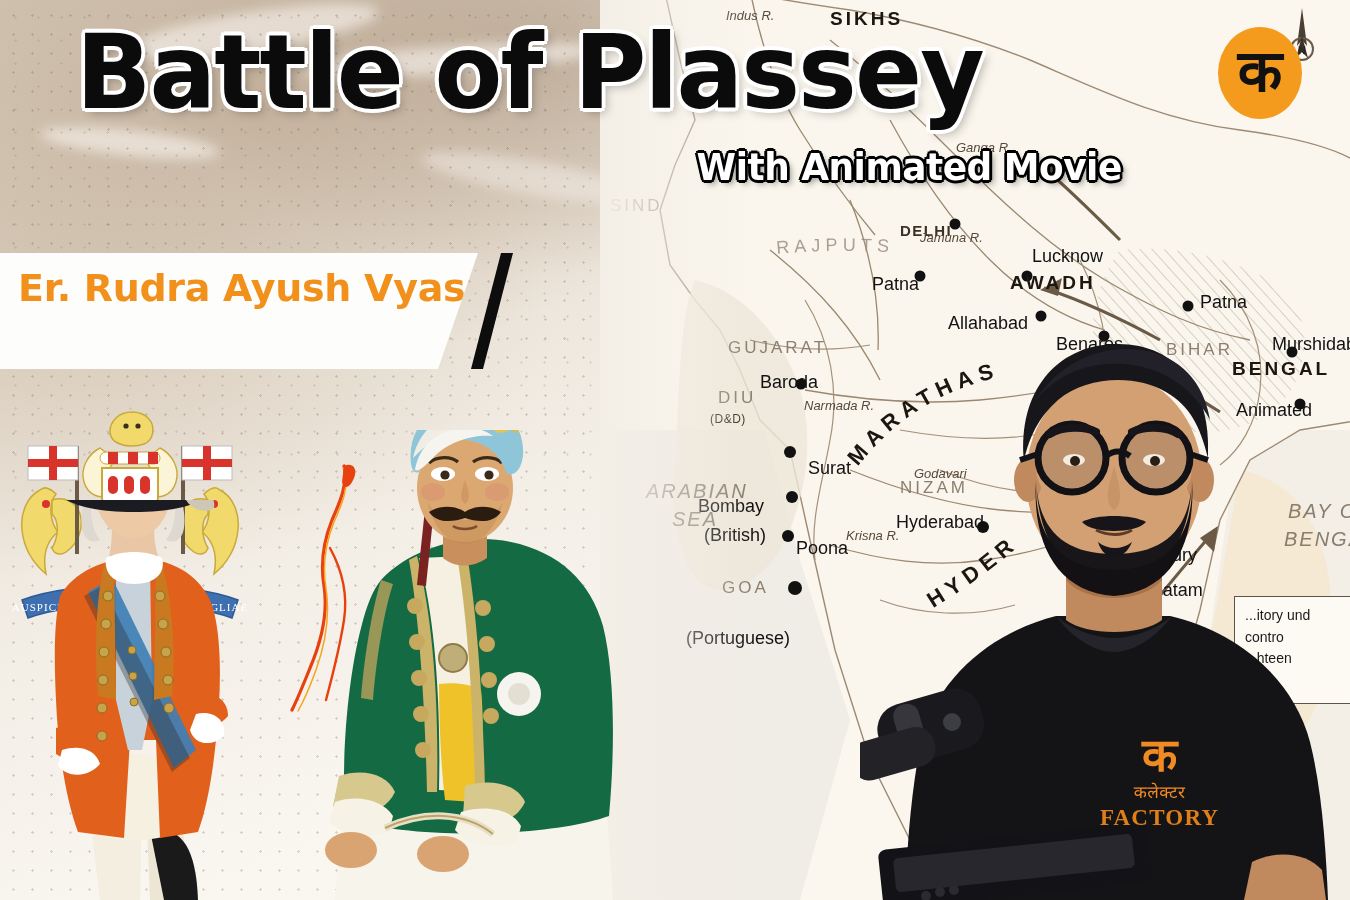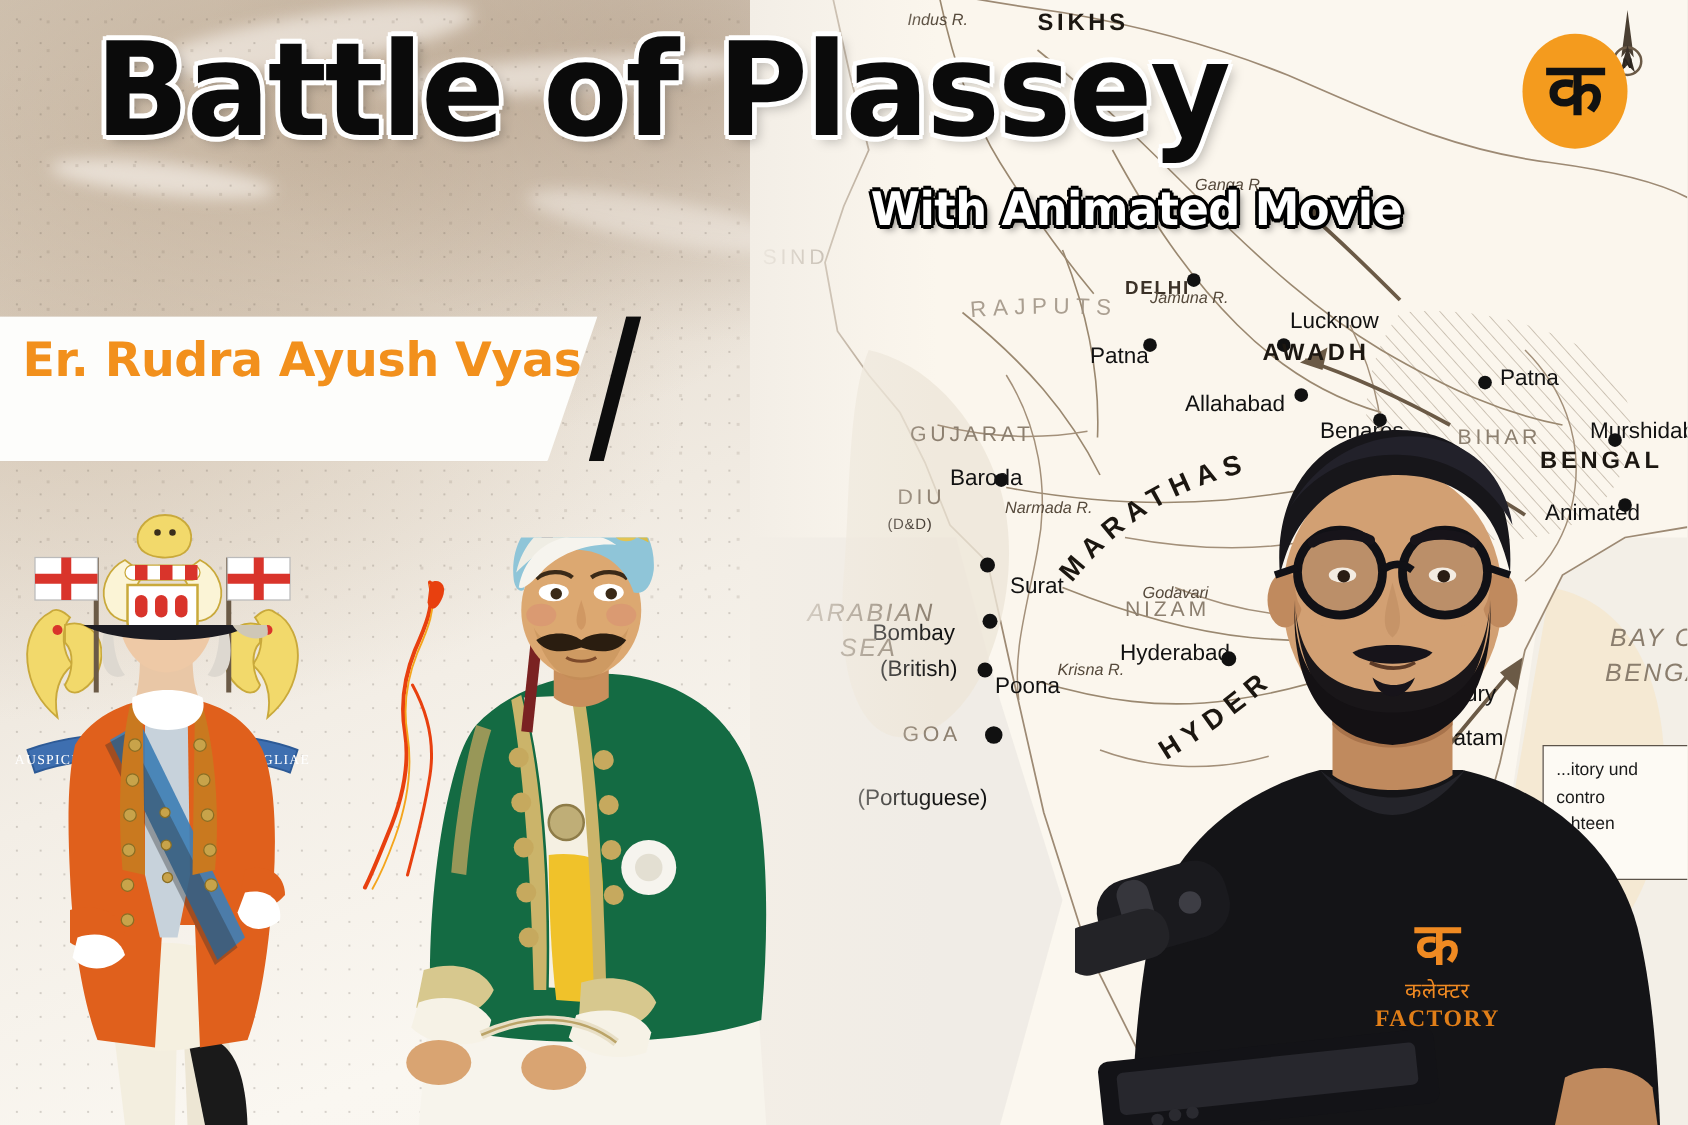--- a/index.html
+++ b/index.html
@@ -148,21 +148,21 @@
 
   
   .presenter{ position:absolute; left:860px; top:330px; width:500px; height:570px; z-index:25; }
   .tee-logo{
     position:absolute; left:1100px; top:735px; z-index:27; text-align:center;
     font-family:"DejaVu Sans", sans-serif; color:#F08A22; pointer-events:none;
   }
   .tee-logo .k{ font-size:46px; font-weight:700; line-height:.9; }
   .tee-logo .hi{ font-size:17px; letter-spacing:.5px; margin-top:4px;font-family:Liberation Serif, serif;}
   .tee-logo .en{ font-family:"Liberation Serif", serif; font-weight:700;
-                 font-size:19px; letter-spacing:1.2px; margin-top:2px; color:#E07E18;}
+                 font-size:23px; letter-spacing:1.2px; margin-top:2px; color:#E07E18;}
 </style>
 </head>
 <body>
 
 <div id="stage">
 
   
   <div class="bg-base"></div>
   <div class="streak" style="left:120px;top:12px;width:260px;height:40px;transform:rotate(-9deg)"></div>
   <div class="streak" style="left:300px;top:46px;width:300px;height:28px;transform:rotate(-4deg)"></div>

